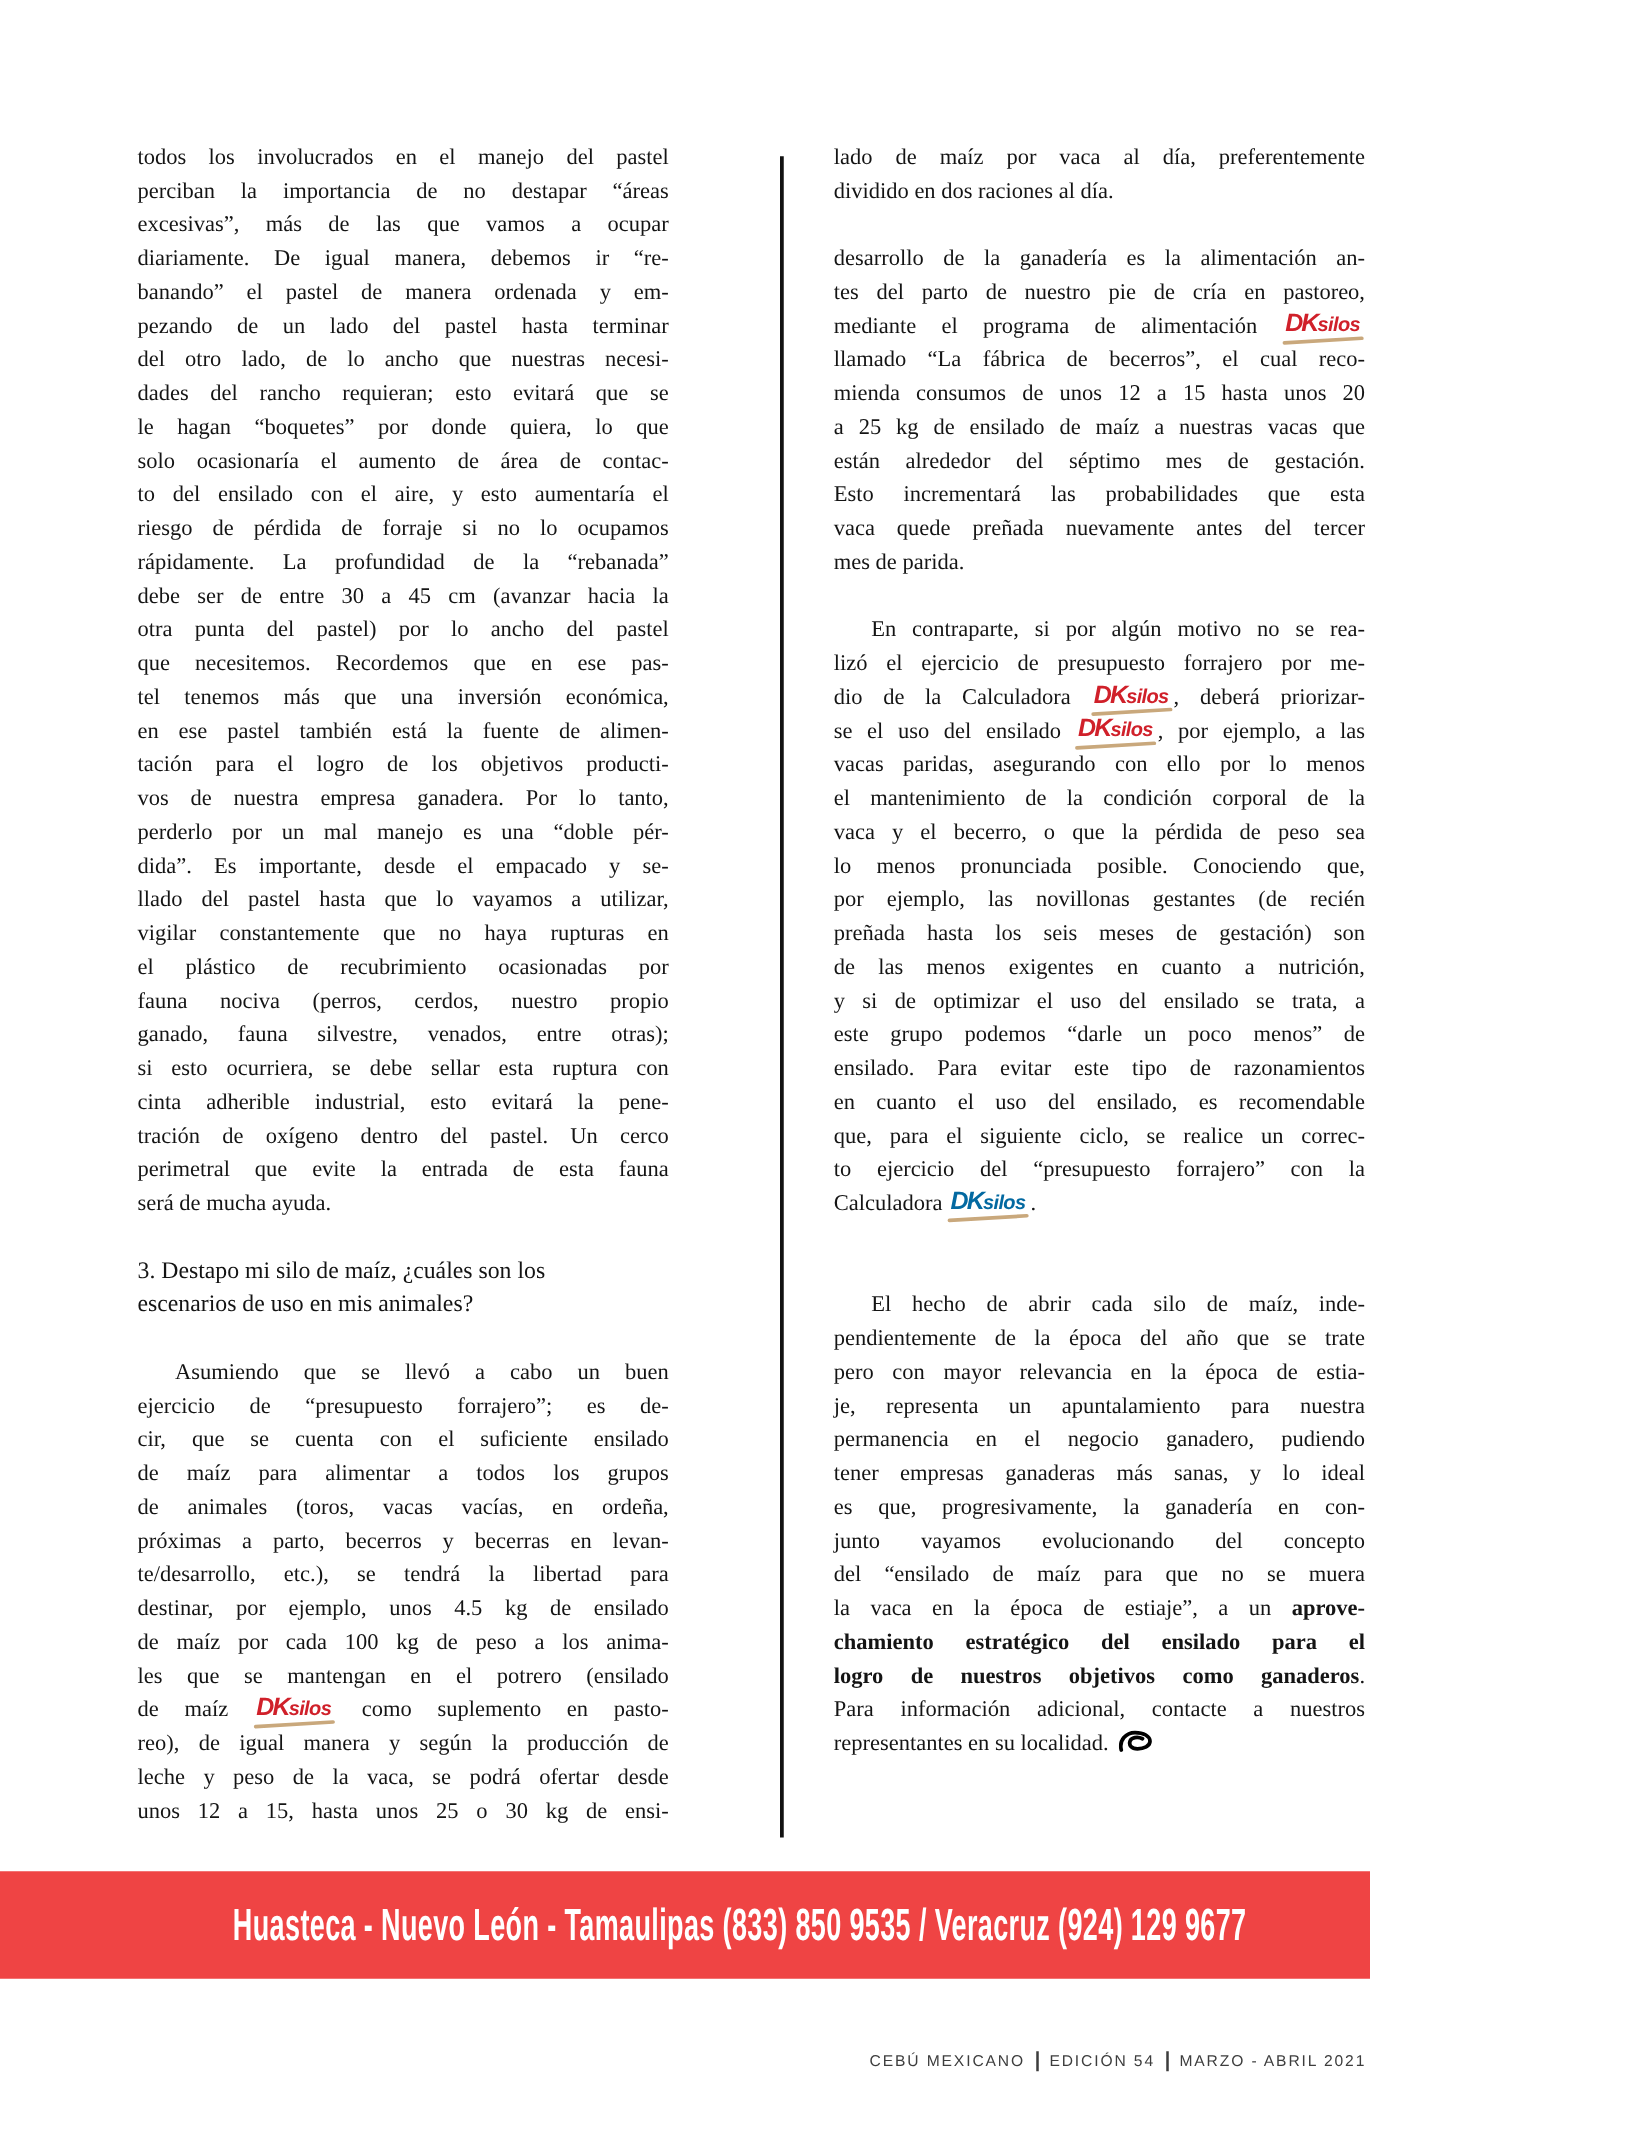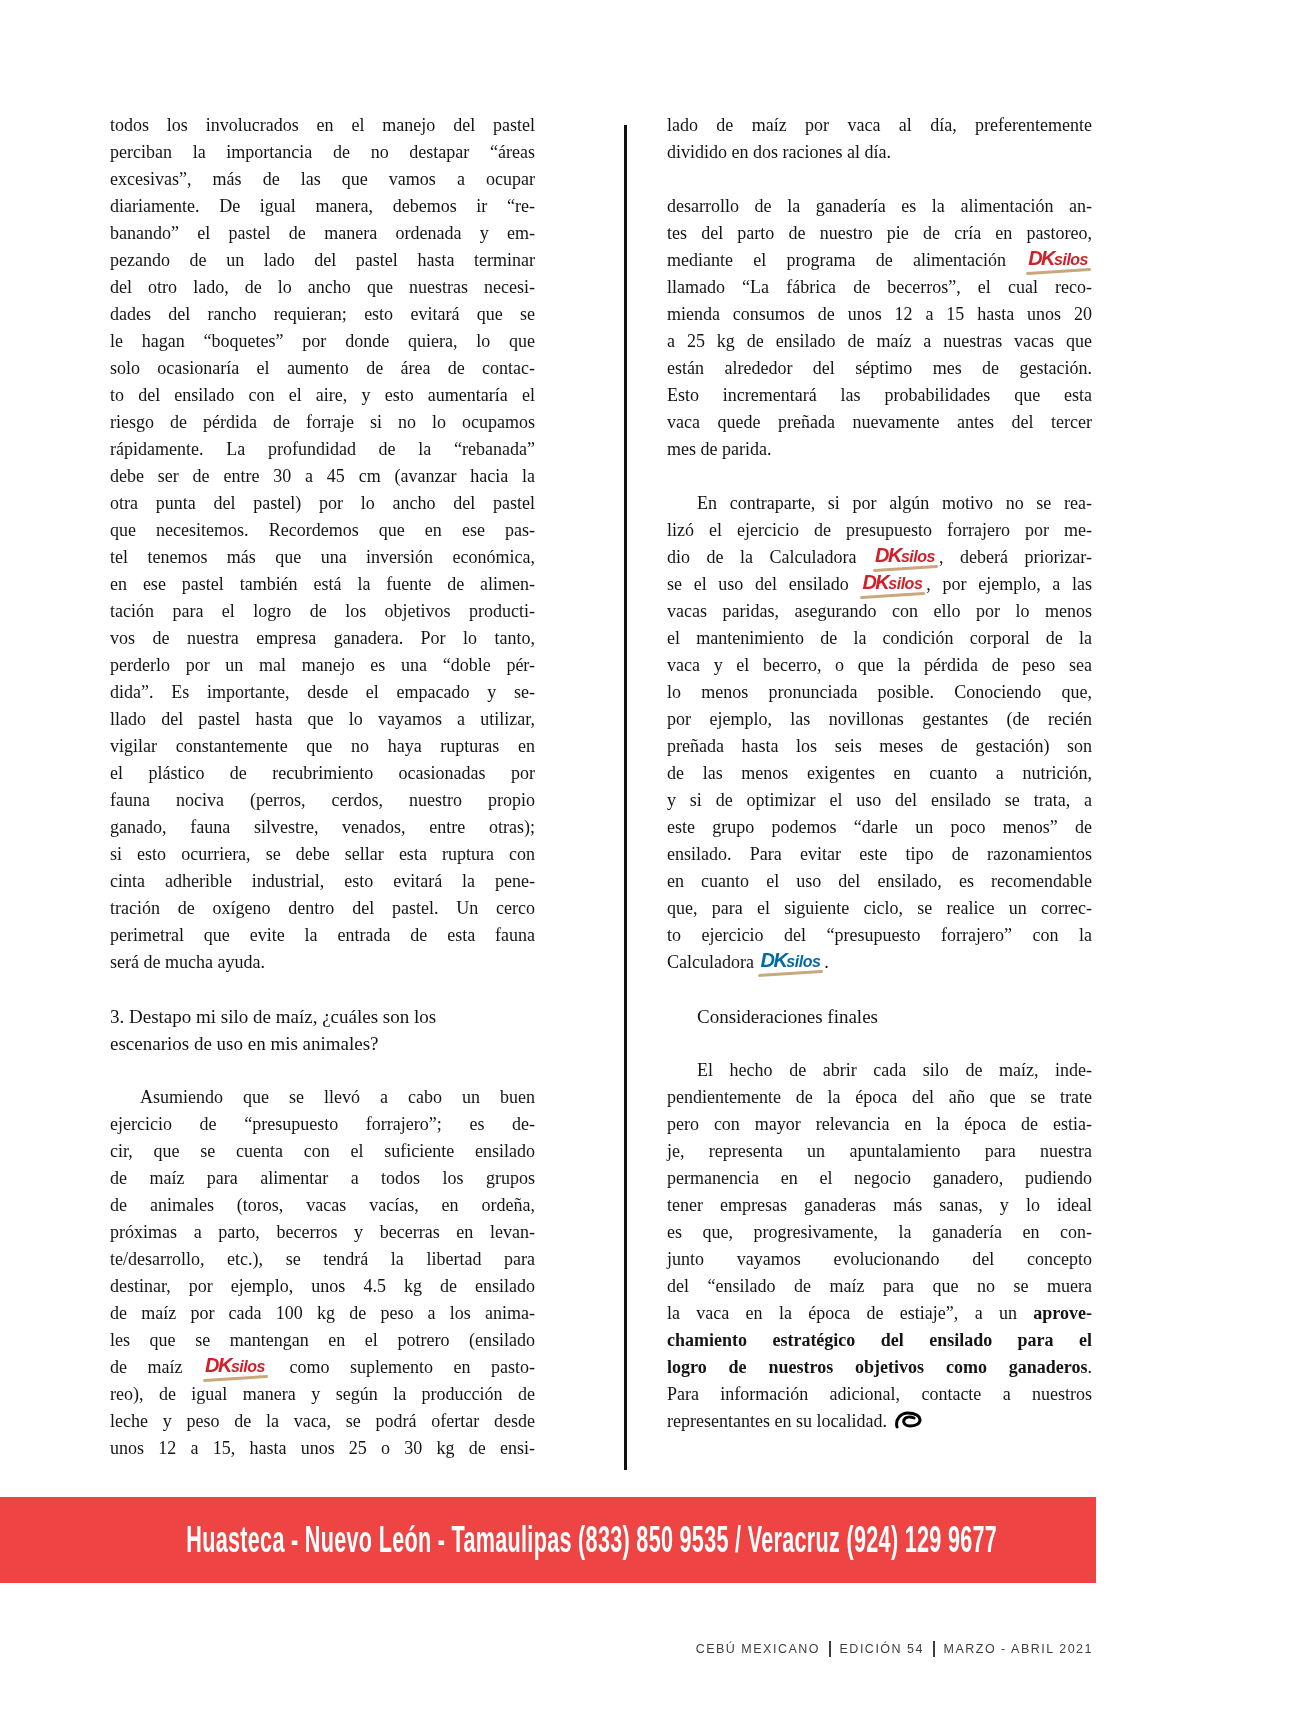--- a/index.html
+++ b/index.html
@@ -143,21 +143,20 @@
       <div class="line">preñada hasta los seis meses de gestación) son</div>
       <div class="line">de las menos exigentes en cuanto a nutrición,</div>
       <div class="line">y si de optimizar el uso del ensilado se trata, a</div>
       <div class="line">este grupo podemos “darle un poco menos” de</div>
       <div class="line">ensilado. Para evitar este tipo de razonamientos</div>
       <div class="line">en cuanto el uso del ensilado, es recomendable</div>
       <div class="line">que, para el siguiente ciclo, se realice un correc-</div>
       <div class="line">to ejercicio del “presupuesto forrajero” con la</div>
       <div class="line last">Calculadora <span class="dk-logo" style="color: #0369a1;"><span class="dk">DK</span><span class="silos">silos</span></span>.</div>
       <div class="pgap"></div>
-      <div class="line heading last indent">Consideraciones finales</div>
       <div class="pgap"></div>
       <div class="line indent">El hecho de abrir cada silo de maíz, inde-</div>
       <div class="line">pendientemente de la época del año que se trate</div>
       <div class="line">pero con mayor relevancia en la época de estia-</div>
       <div class="line">je, representa un apuntalamiento para nuestra</div>
       <div class="line">permanencia en el negocio ganadero, pudiendo</div>
       <div class="line">tener empresas ganaderas más sanas, y lo ideal</div>
       <div class="line">es que, progresivamente, la ganadería en con-</div>
       <div class="line">junto vayamos evolucionando del concepto</div>
       <div class="line">del “ensilado de maíz para que no se muera</div>

